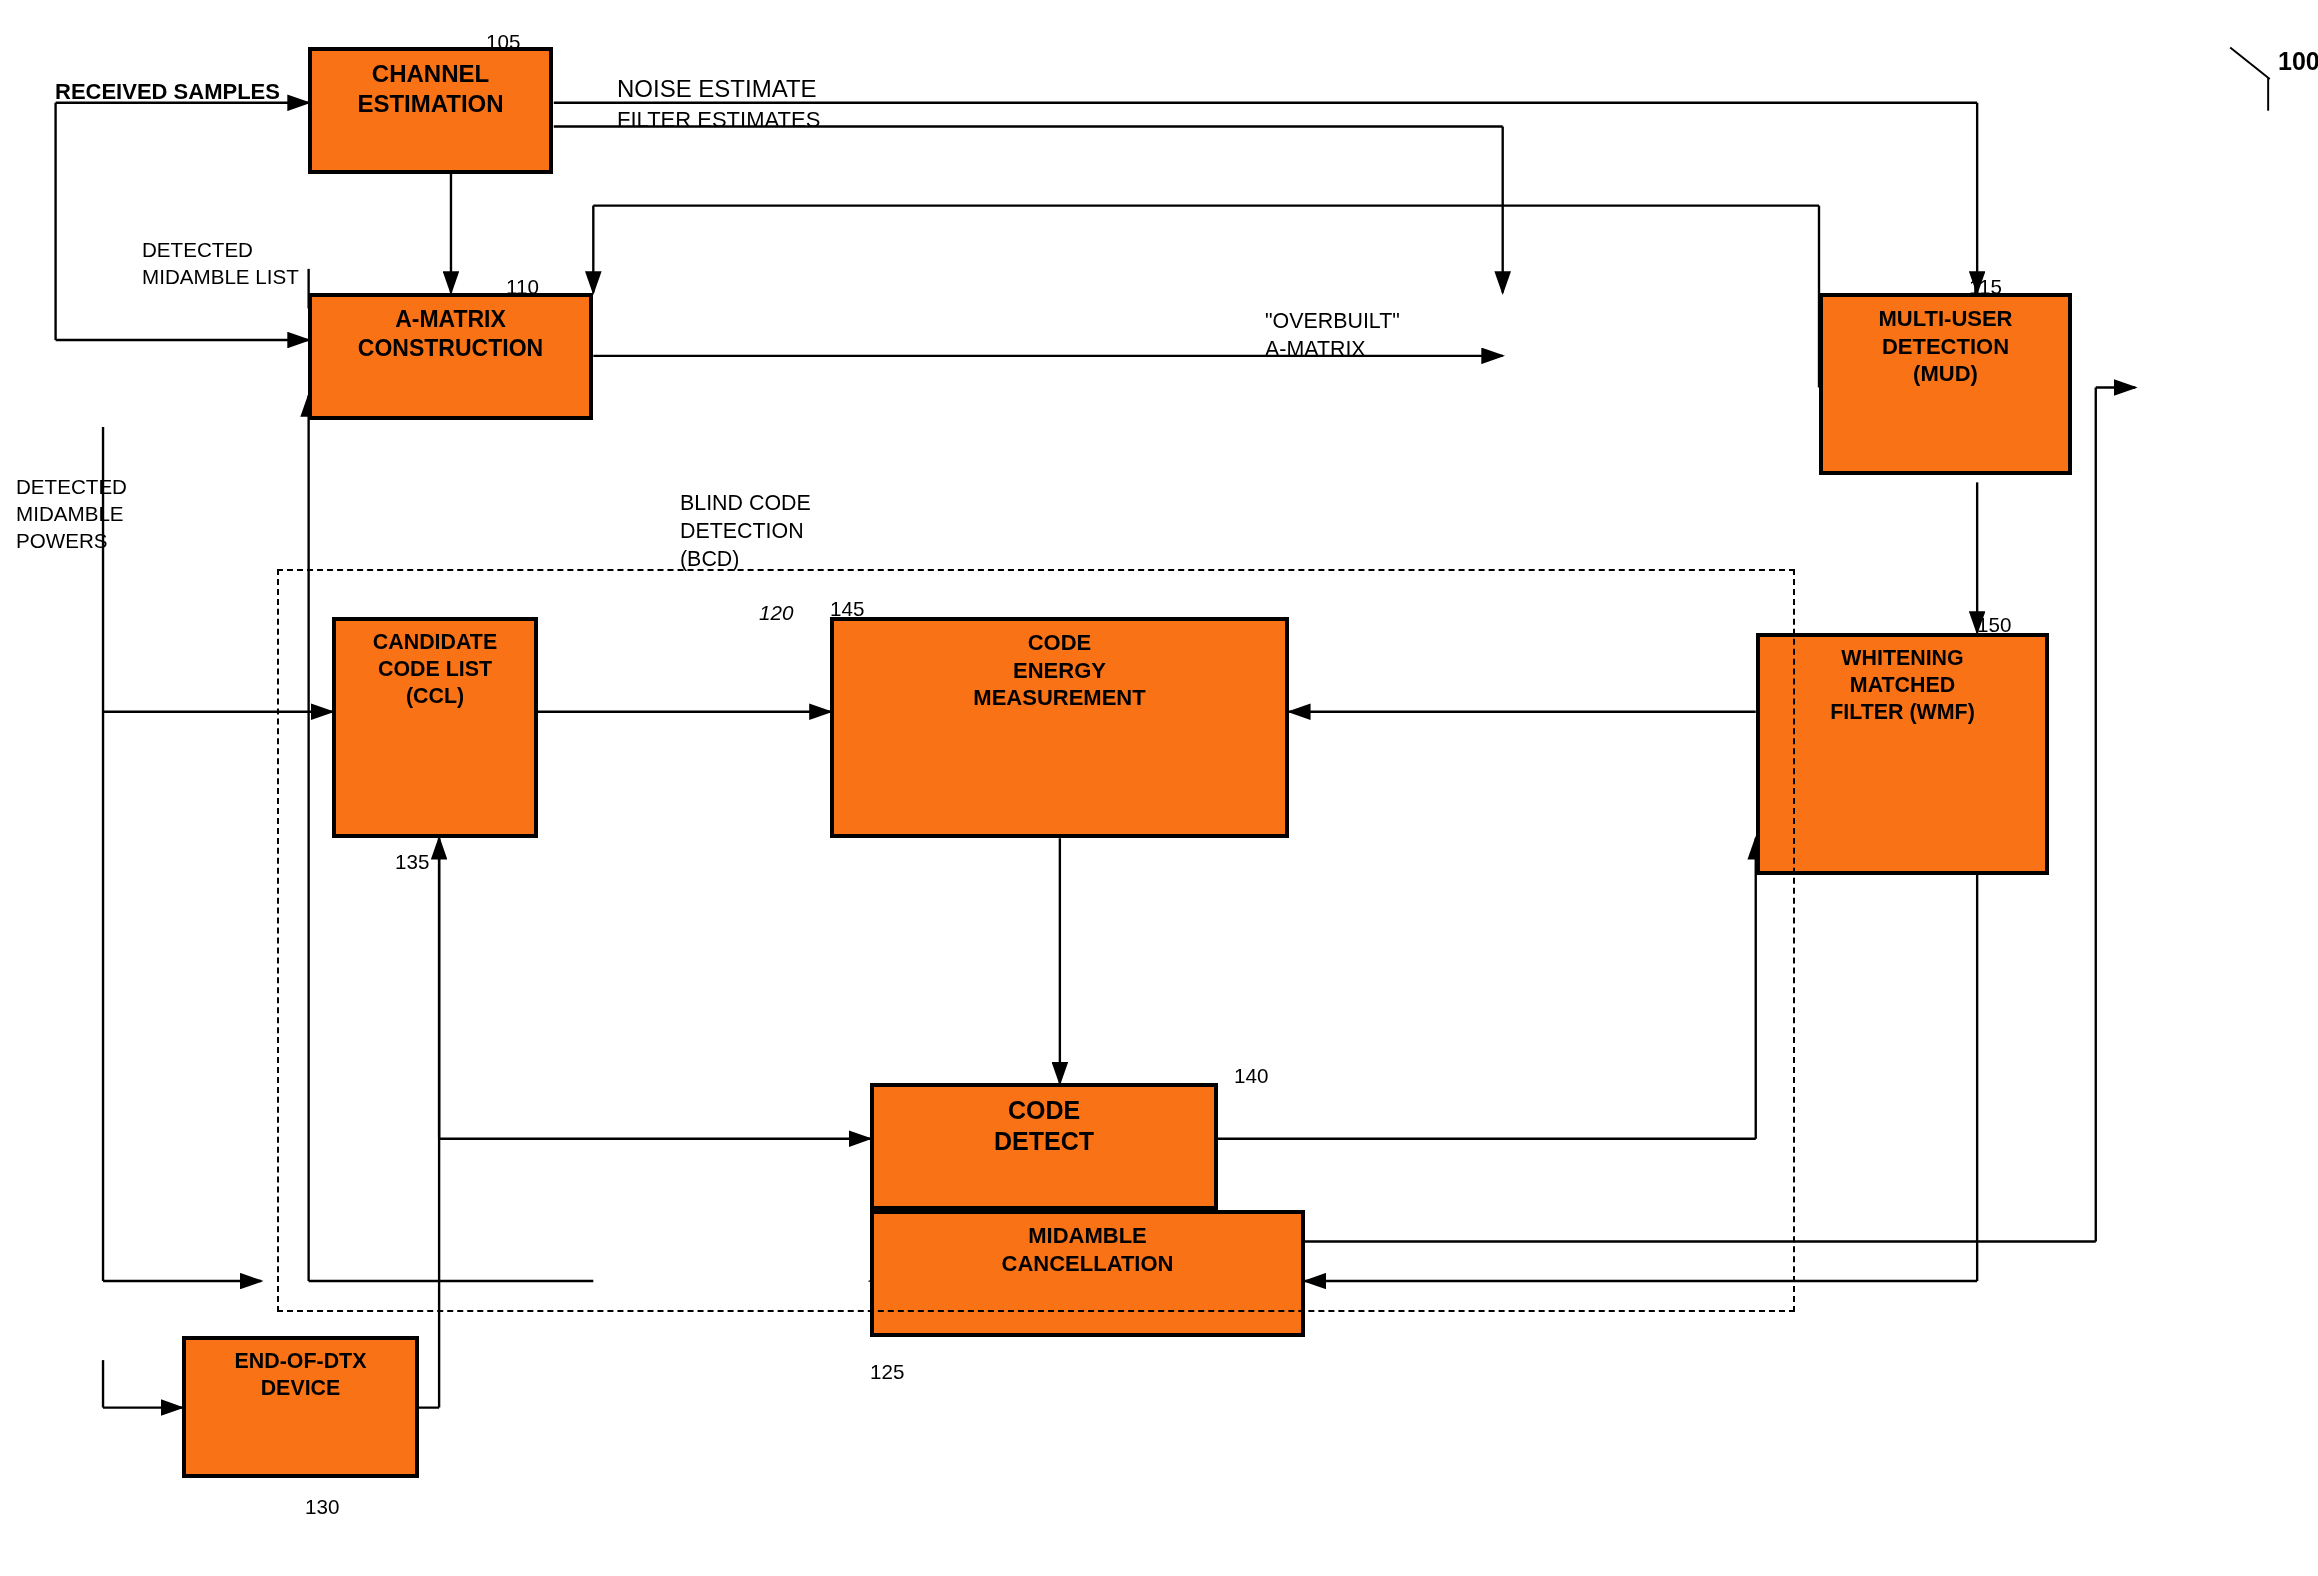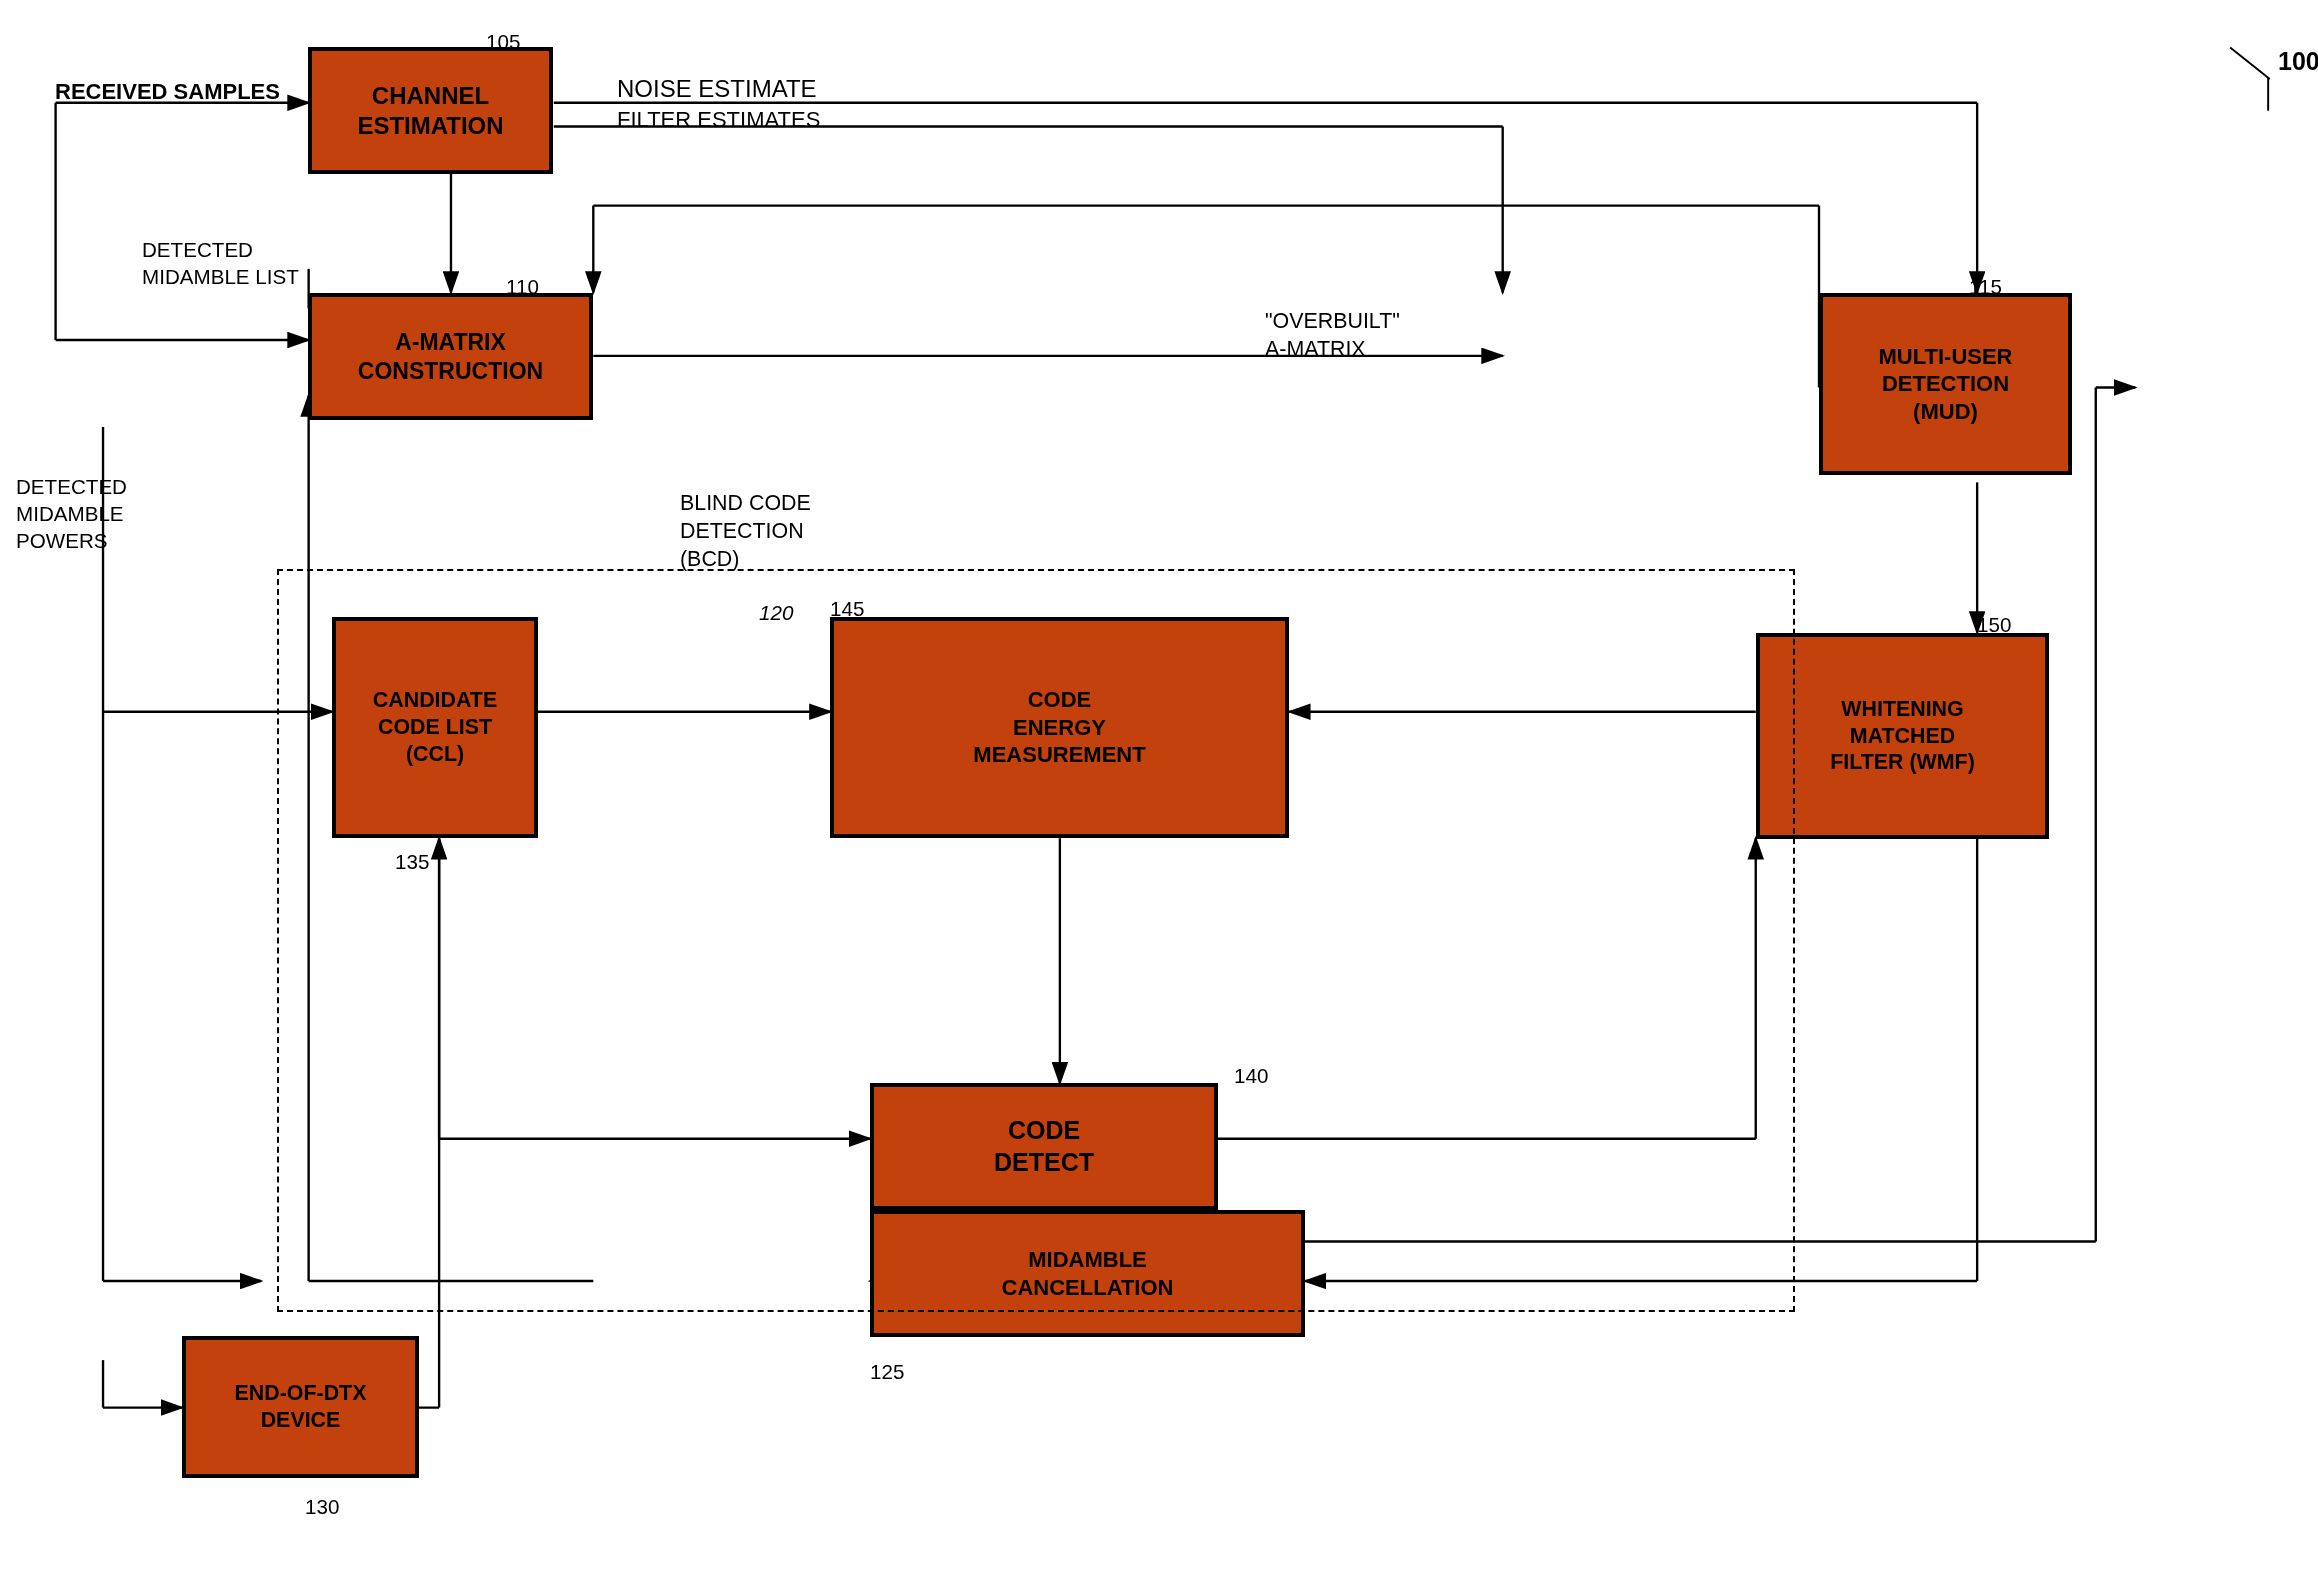--- a/index.html
+++ b/index.html
@@ -19,23 +19,23 @@
     }
     svg {
       position: absolute;
       top: 0; left: 0;
       width: 2319px;
       height: 1576px;
     }
     .block {
       position: absolute;
       border: 2.4px solid #000;
-      background: #c2410c;
+      background: #f97316;
       display: flex;
-      align-items: center;
+      align-items: flex-start;
       justify-content: center;
       text-align: center;
       font-size: 22px;
       font-weight: bold;
       line-height: 1.25;
       padding: 8px;
     }
     .block-thick {
       border: 4px solid #000;
     }
@@ -168,21 +168,21 @@
   </div>
 
   <div class="ref-num" style="left:830px; top:597px;">145</div>
 
   <div class="block block-thick" style="left:870px; top:1083px; width:348px; height:127px; font-size:25px;">
     <span>CODE<br>DETECT</span>
   </div>
 
   <div class="ref-num" style="left:1234px; top:1064px;">140</div>
 
-  <div class="block block-thick" style="left:1756px; top:633px; width:293px; height:206px; font-size:21.4px;">
+  <div class="block block-thick" style="left:1756px; top:633px; width:293px; height:242px; font-size:21.4px;">
     <span>WHITENING<br>MATCHED<br>FILTER (WMF)</span>
   </div>
 
   <div class="ref-num" style="left:1977px; top:613px;">150</div>
 
   <div class="block block-thick" style="left:870px; top:1210px; width:435px; height:127px; font-size:22px;">
     <span>MIDAMBLE<br>CANCELLATION</span>
   </div>
 
   <div class="ref-num" style="left:870px; top:1360px;">125</div>

